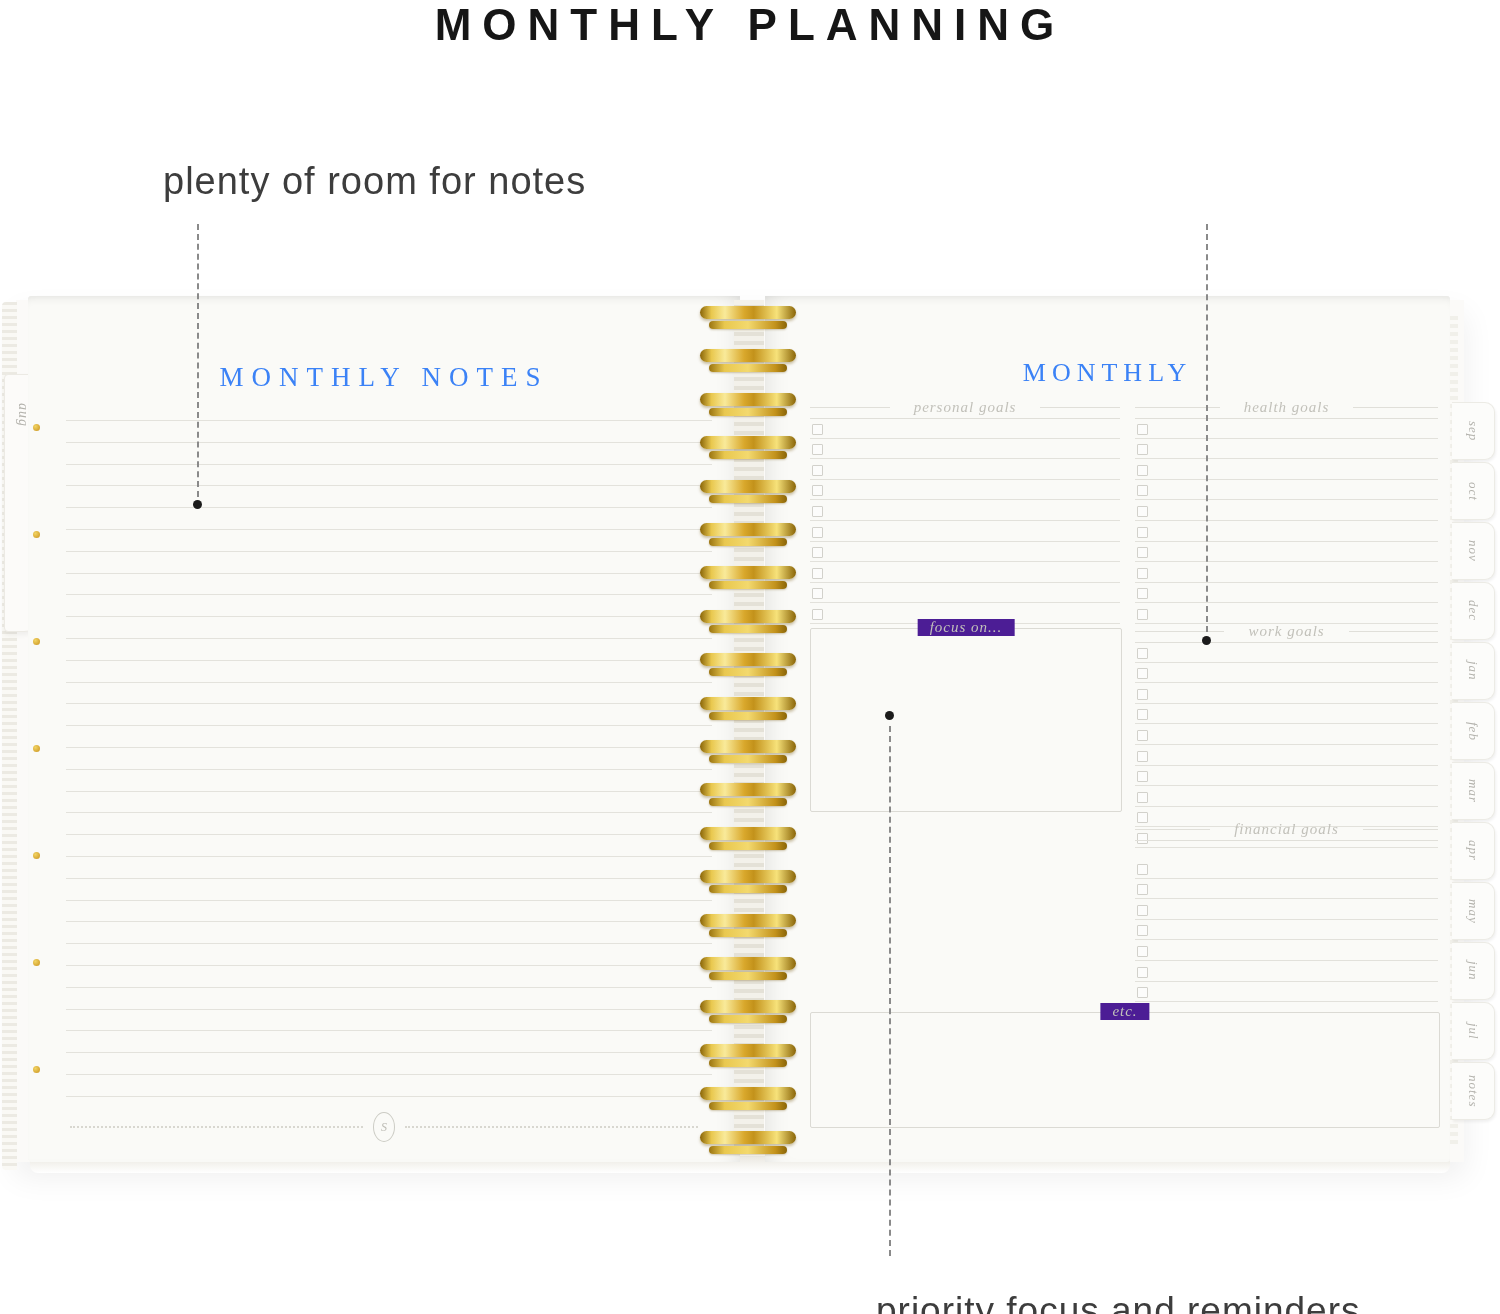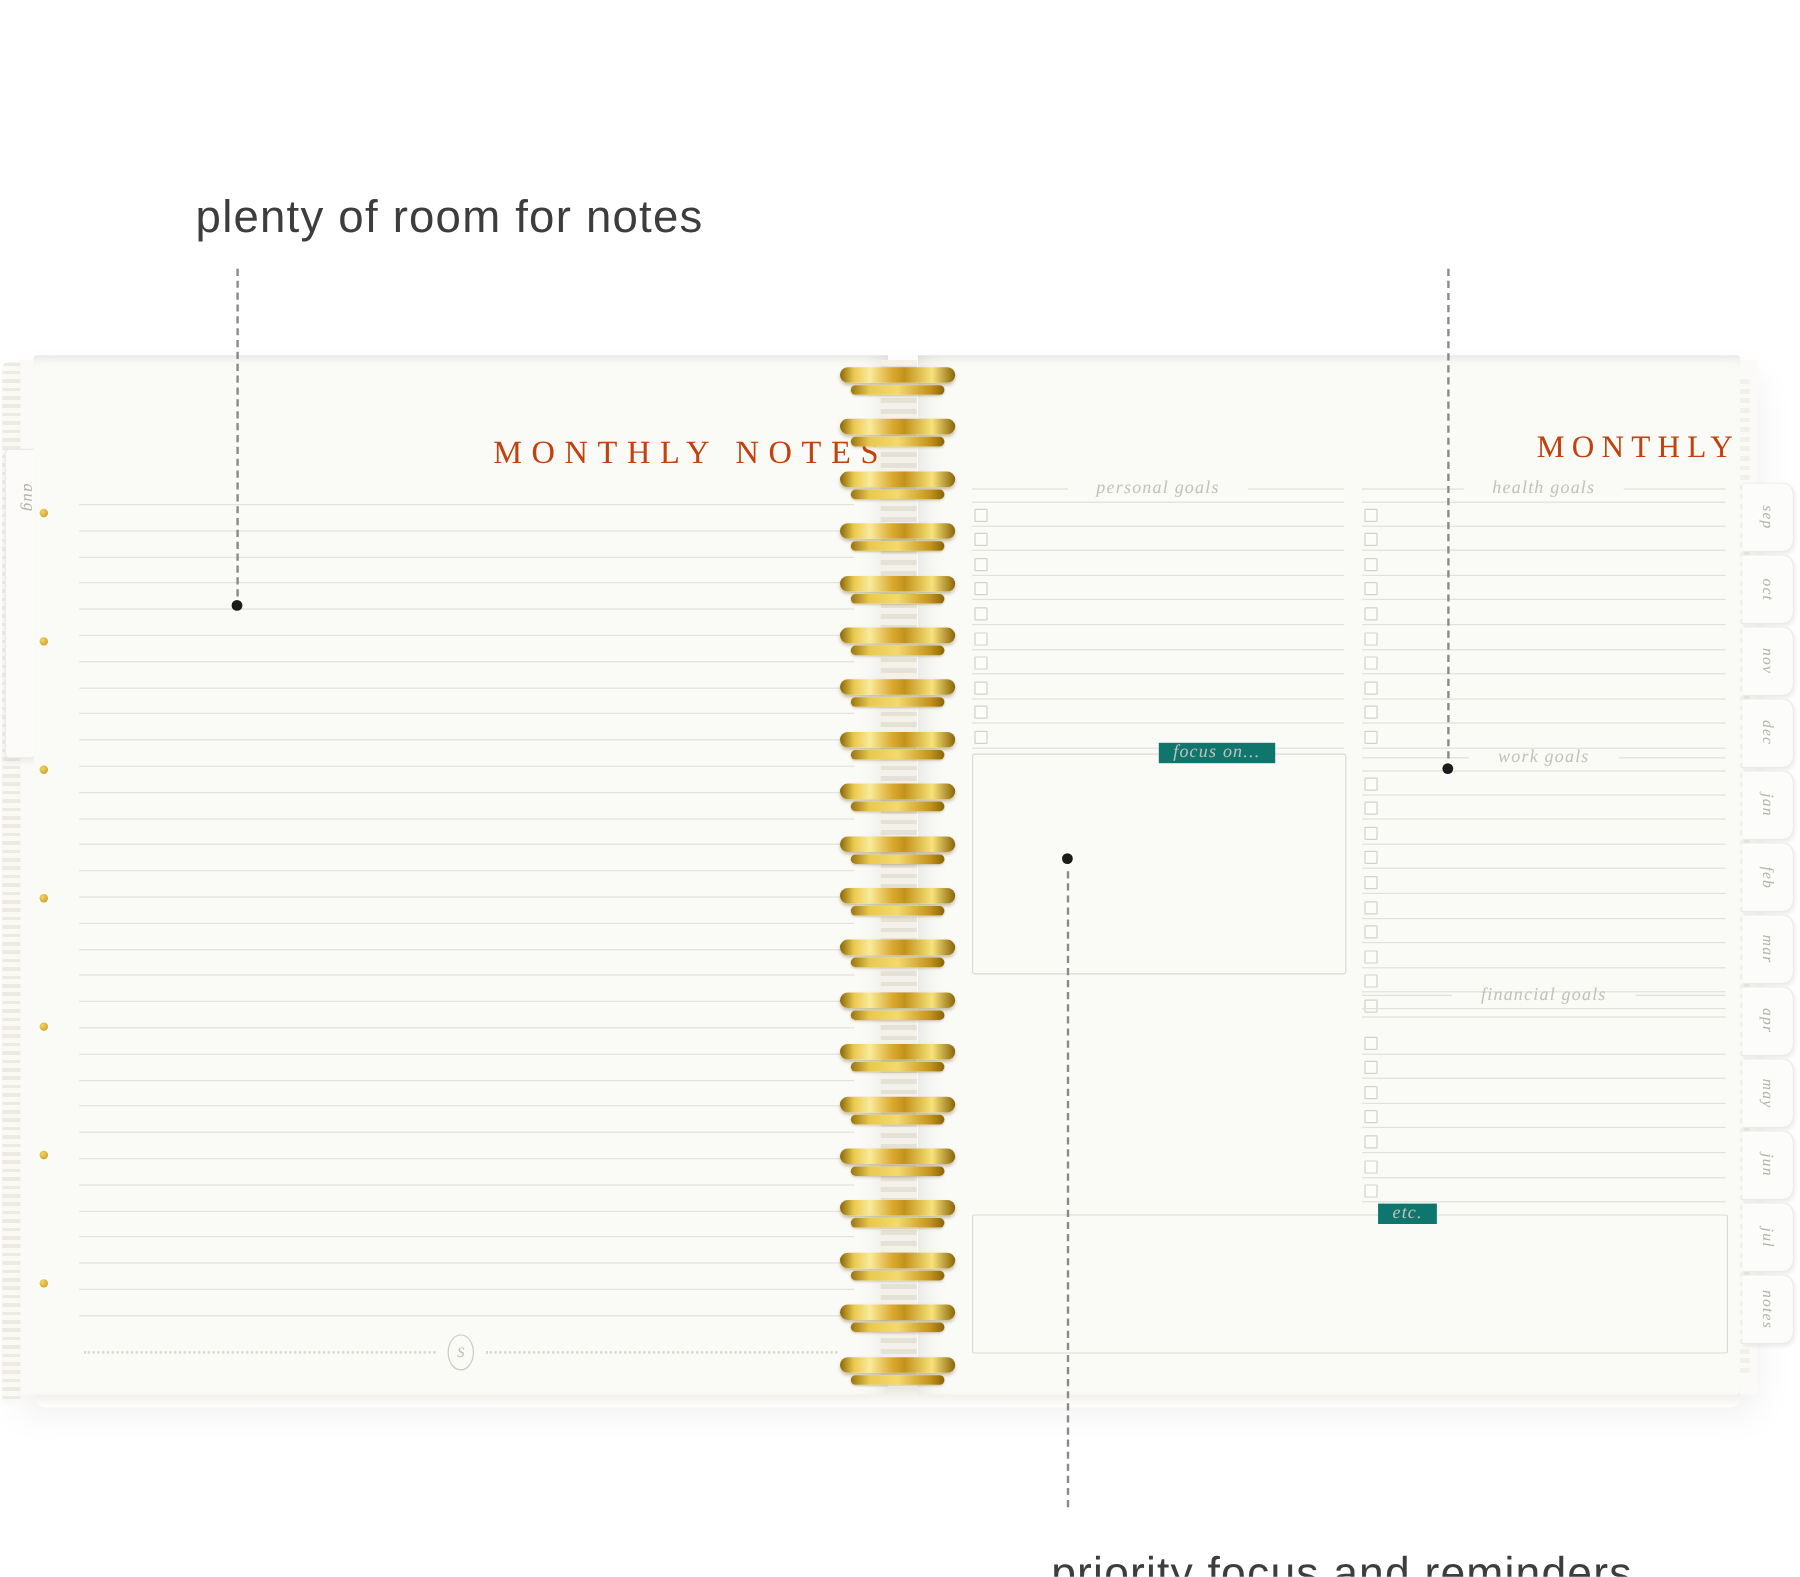--- a/index.html
+++ b/index.html
@@ -24,22 +24,22 @@
   #bottom-stack{position:absolute;left:30px;top:1156px;width:1420px;height:17px;z-index:0;
     background:linear-gradient(180deg,#e9e7e0 0,#f6f5f1 55%,#ffffff 100%);border-radius:0 0 8px 8px;}
 
   .page{position:absolute;top:296px;height:866px;background:#fafaf7;z-index:1;
     box-shadow:inset 0 8px 10px -7px rgba(0,0,0,0.10),0 2px 4px rgba(0,0,0,0.05);}
   #left-page{left:28px;width:712px;border-radius:3px 0 0 3px;
     box-shadow:inset 0 8px 10px -7px rgba(0,0,0,0.10),inset -20px 0 24px -18px rgba(0,0,0,0.10);}
   #right-page{left:765px;width:685px;border-radius:0 3px 3px 0;
     box-shadow:inset 0 8px 10px -7px rgba(0,0,0,0.10),inset 20px 0 24px -18px rgba(0,0,0,0.10);}
 
-  .page-header{position:absolute;left:0;right:0;text-align:right;
-    font-family:"Liberation Serif",serif;color:#c2410c;}
+  .page-header{position:absolute;left:0;right:0;text-align:center;
+    font-family:"Liberation Serif",serif;color:#3b82f6;}
   #left-page .page-header{top:66px;font-size:27px;letter-spacing:8px;}
   #right-page .page-header{top:62px;font-size:26px;letter-spacing:6px;}
 
   
   #rules{position:absolute;left:38px;right:28px;top:0;bottom:0;}
   .rule{position:absolute;left:0;right:0;height:0;border-top:1px solid #e3e2dc;}
   #notes-footer{position:absolute;left:42px;right:42px;top:816px;height:30px;
     display:flex;align-items:center;gap:10px;}
   .dotline{flex:1;border-top:2px dotted #d8d7d0;}
   .logo-oval{width:20px;height:28px;border:1px solid #ccccc5;border-radius:50%;
@@ -63,42 +63,43 @@
     border-bottom:1px solid #e0dfd9;padding-bottom:2px;}
   .sec-head .hline{flex:1;border-top:1px solid #e0dfd9;}
   .goal-label{font-family:"Liberation Serif",serif;font-style:italic;font-size:15px;
     color:#c2c1ba;letter-spacing:1px;white-space:nowrap;}
   .rows{position:absolute;display:flex;flex-direction:column;}
   .grow{position:relative;height:19.6px;border-bottom:1px solid #e2e1db;}
   .cbx{position:absolute;left:2px;bottom:3px;width:9px;height:9px;border:1px solid #d2d1cb;
     border-radius:1px;background:rgba(255,255,255,0.45);}
   .gbox{position:absolute;border:1px solid #dbdad4;border-radius:2px;}
   .gbox .blbl{position:absolute;top:-10px;left:50%;transform:translateX(-50%);
-    background:#0f766e;padding:0 12px;font-family:"Liberation Serif",serif;font-style:italic;
-    font-size:15px;color:#c2c1ba;letter-spacing:1px;white-space:nowrap;margin-left:48px;}
+    background:#4c1d95;padding:0 12px;font-family:"Liberation Serif",serif;font-style:italic;
+    font-size:15px;color:#c2c1ba;letter-spacing:1px;white-space:nowrap;}
 
   
   .tab{position:absolute;left:1452px;width:42px;height:56px;background:#fcfcfa;z-index:2;
     border:1px solid #ecebe5;border-left:none;border-radius:0 10px 10px 0;
     box-shadow:1px 2px 3px rgba(0,0,0,0.06);display:flex;align-items:center;justify-content:center;}
   .tab span{writing-mode:vertical-rl;font-family:"Liberation Serif",serif;font-style:italic;
     font-size:13px;color:#b3b2ac;letter-spacing:1px;}
   #left-tab{position:absolute;left:4px;top:374px;width:36px;height:256px;background:#fcfbf9;z-index:0;
     border:1px solid #eceae4;border-radius:4px 0 18px 4px;box-shadow:0 3px 5px rgba(0,0,0,0.05);}
   #left-tab span{position:absolute;top:28px;left:50%;transform:translateX(-50%);
     writing-mode:vertical-rl;font-family:"Liberation Serif",serif;font-style:italic;
     font-size:14px;color:#b3b2ac;letter-spacing:1px;}
   .gold-dot{position:absolute;left:33px;width:7px;height:7px;border-radius:50%;z-index:1;
     background:radial-gradient(circle at 35% 35%,#f2d463,#c9921e);}
 </style>
 </head>
 <body>
 
 <div id="canvas">
 
+  <div class="main-title">MONTHLY PLANNING</div>
 
   <div class="callout" style="left:163px;top:160px;">plenty of room for notes</div>
   <div class="vdash" style="left:197px;top:224px;height:273px;"></div>
   <div class="enddot" style="left:193px;top:500px;"></div>
 
   <div class="vdash" style="left:1206px;top:224px;height:408px;"></div>
   <div class="enddot" style="left:1202px;top:636px;"></div>
 
   <div class="enddot" style="left:885px;top:711px;"></div>
   <div class="vdash" style="left:889px;top:726px;height:530px;"></div>

